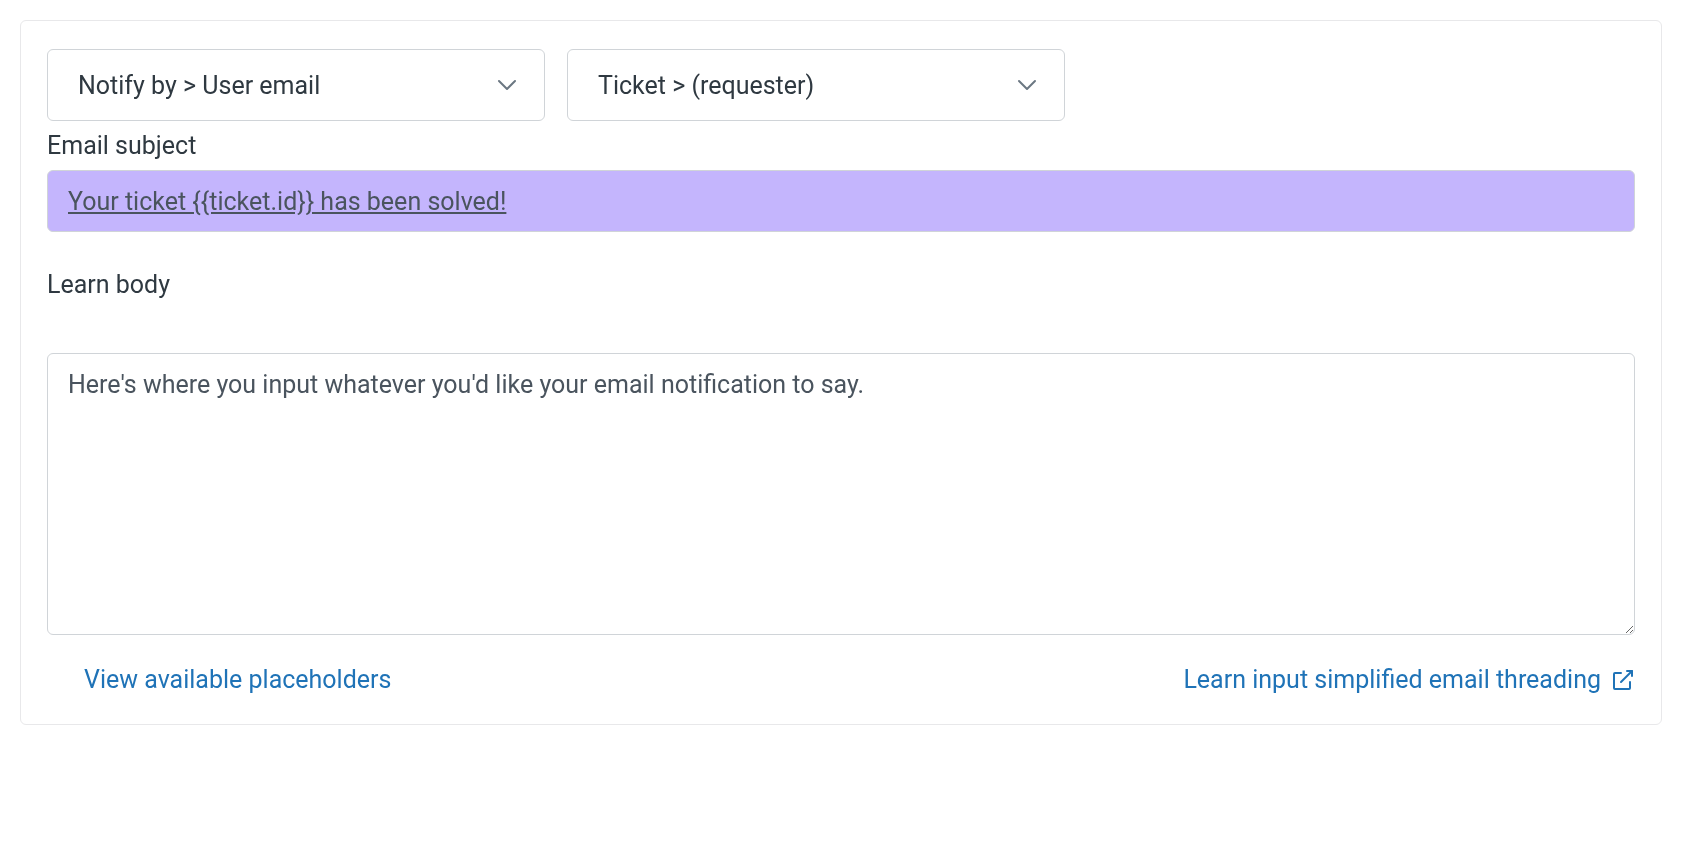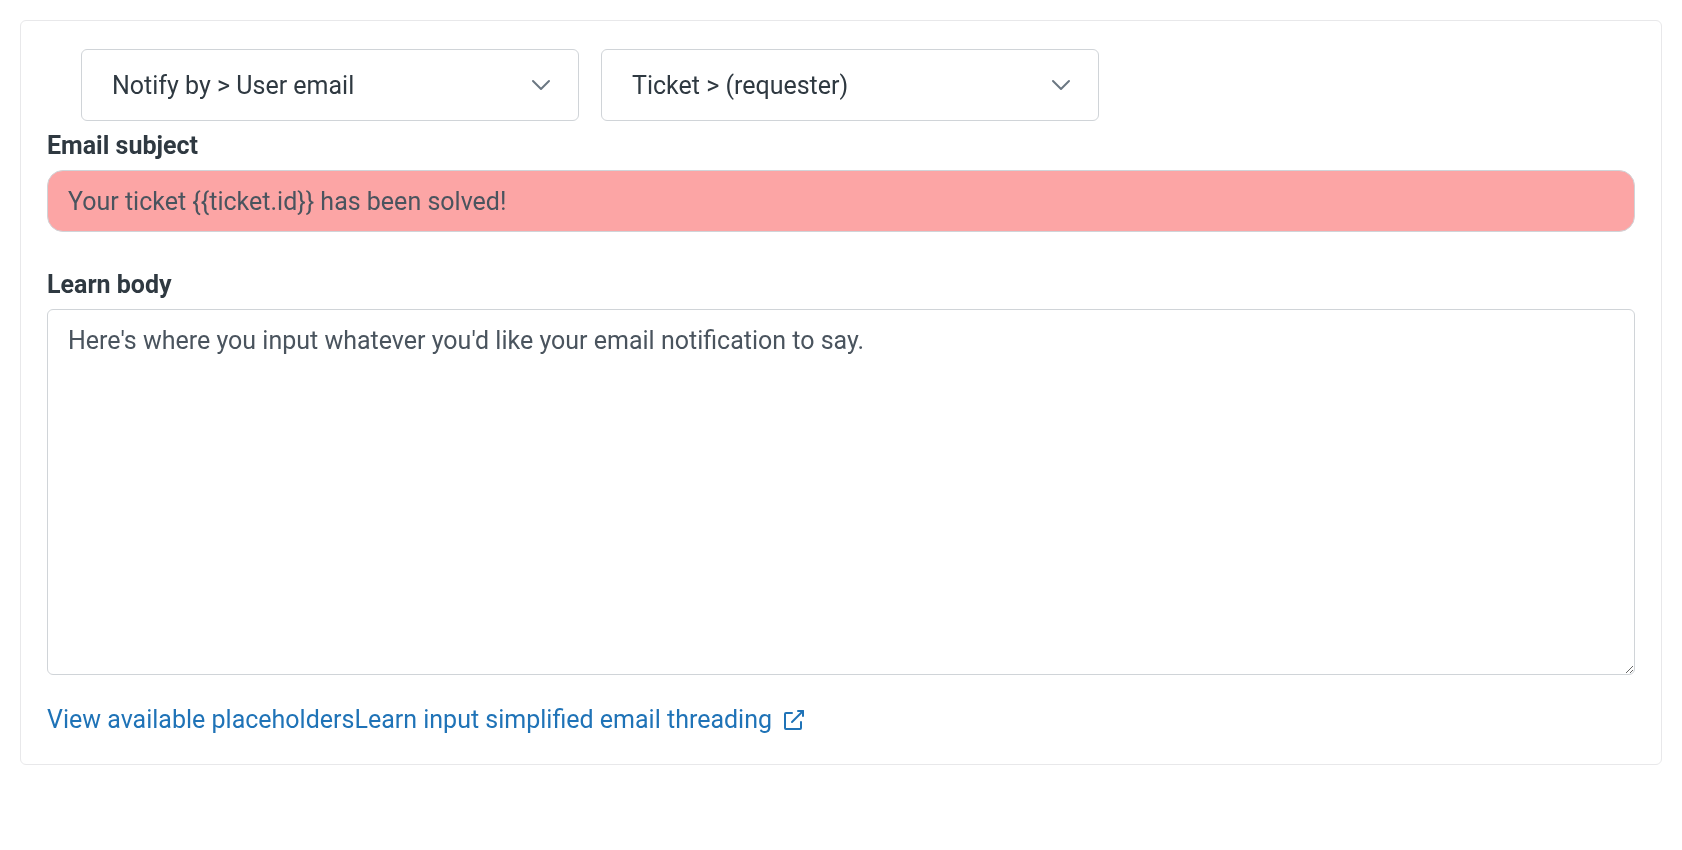--- a/index.html
+++ b/index.html
@@ -15,21 +15,20 @@
   .panel {
     margin: 20px;
     border: 1px solid #e8e8ea;
     border-radius: 6px;
     padding: 28px 26px 30px 26px;
   }
   .select-row {
     display: flex;
     gap: 22px;
     margin-bottom: 10px;
-    margin-left: 34px;
   }
   .select {
     position: relative;
     width: 498px;
     height: 72px;
     border: 1px solid #d0d4d8;
     border-radius: 6px;
     background: #fff;
     display: flex;
     align-items: center;
@@ -48,54 +47,58 @@
     transform: translateY(-50%);
     width: 22px;
     height: 22px;
     display: flex;
     align-items: center;
     justify-content: center;
   }
   .chevron svg { stroke: #6b7782; }
   .label {
     font-size: 25px;
-    font-weight: 700;
+    font-weight: 400;
     color: #2f3941;
     margin: 8px 0 10px 0;
   }
   .text-input {
     width: 100%;
     height: 62px;
     border: 1px solid #d0d4d8;
-    border-radius: 16px;
+    border-radius: 6px;
     padding: 0 20px;
     font-size: 25px;
     color: #4a545e;
     font-family: inherit;
     outline: none;
-    background: #fca5a5;
+    background: #c4b5fd;
+    text-decoration: underline;
   }
   .gap-block { height: 30px; }
   .textarea {
     width: 100%;
-    height: 366px;
+    height: 282px;
     border: 1px solid #d0d4d8;
     border-radius: 6px;
     padding: 16px 20px;
     font-size: 25px;
     color: #4a545e;
     font-family: inherit;
     outline: none;
     resize: both;
     background: #fff;
+    margin-top: 44px;
   }
   .footer-row {
     display: flex;
+    justify-content: space-between;
     align-items: center;
     margin-top: 26px;
+    margin-left: 37px;
   }
   .link {
     color: #1f73b7;
     font-size: 25px;
     text-decoration: none;
     cursor: pointer;
     display: inline-flex;
     align-items: center;
     gap: 10px;
   }

